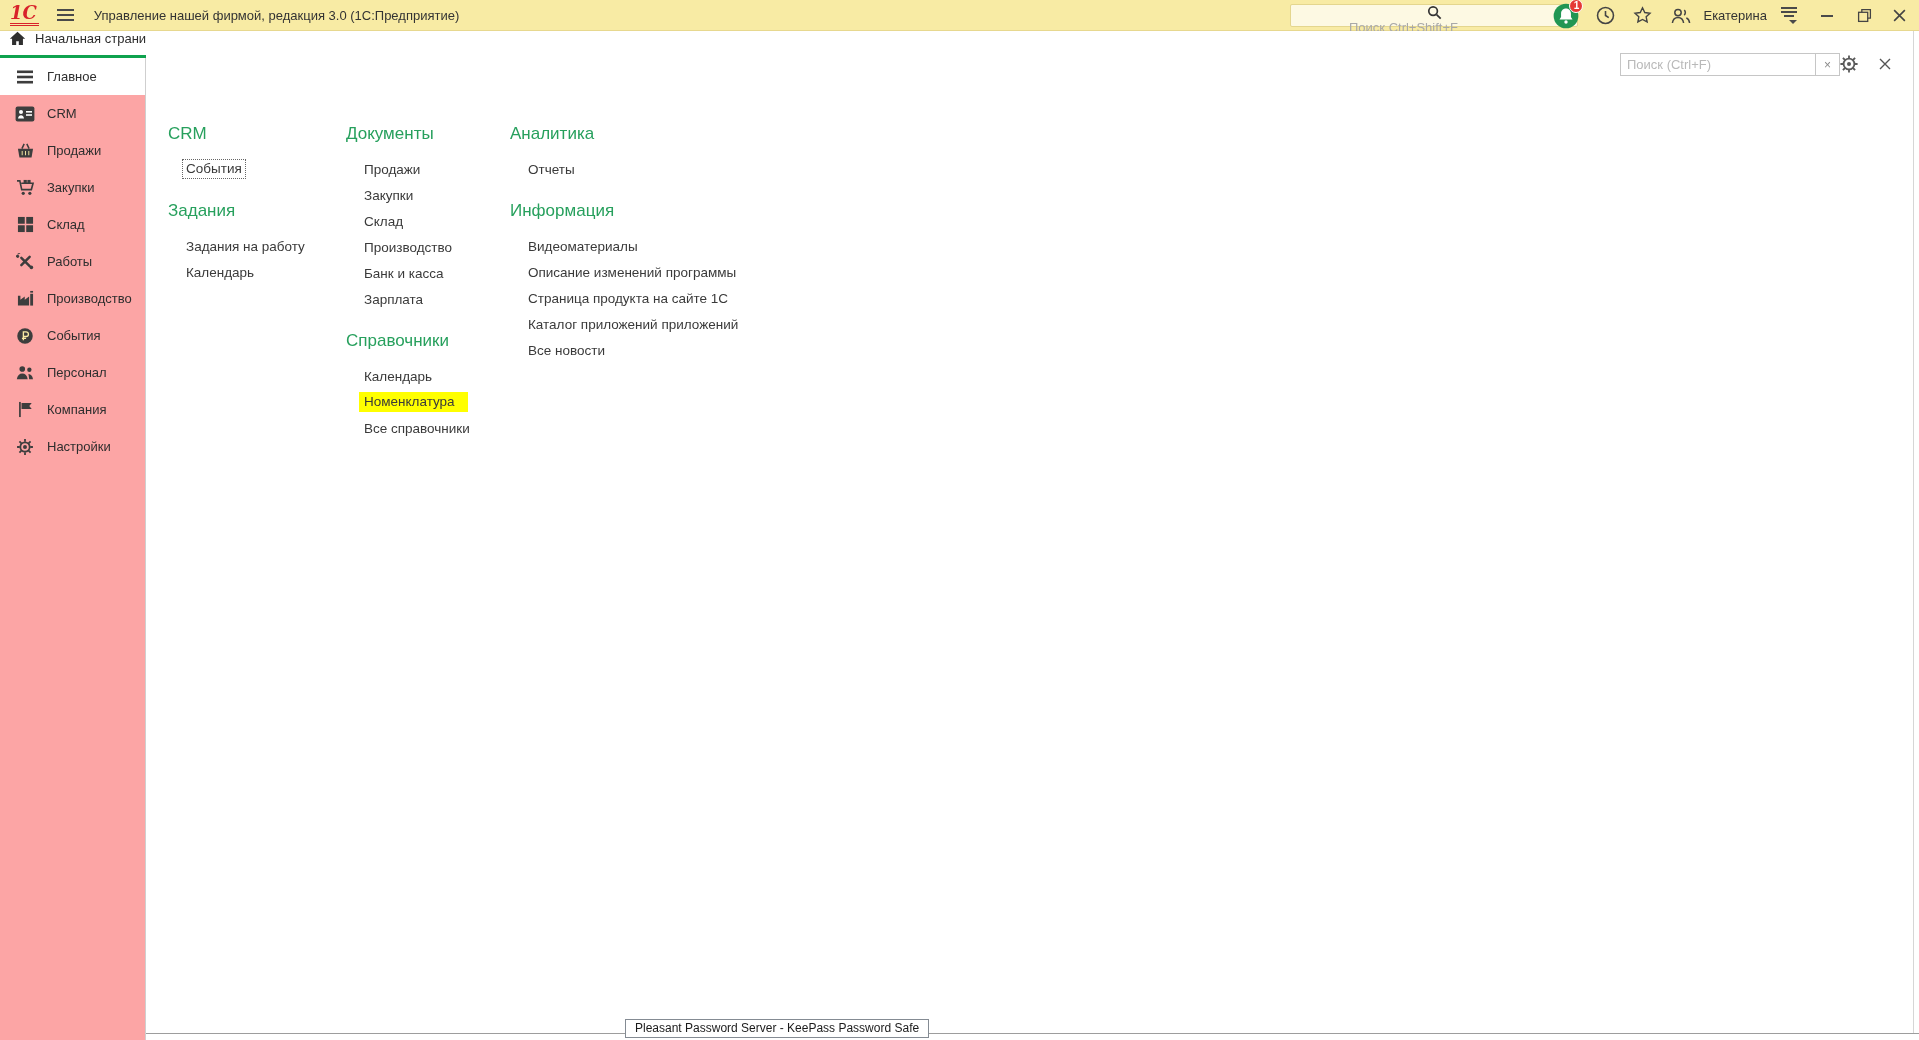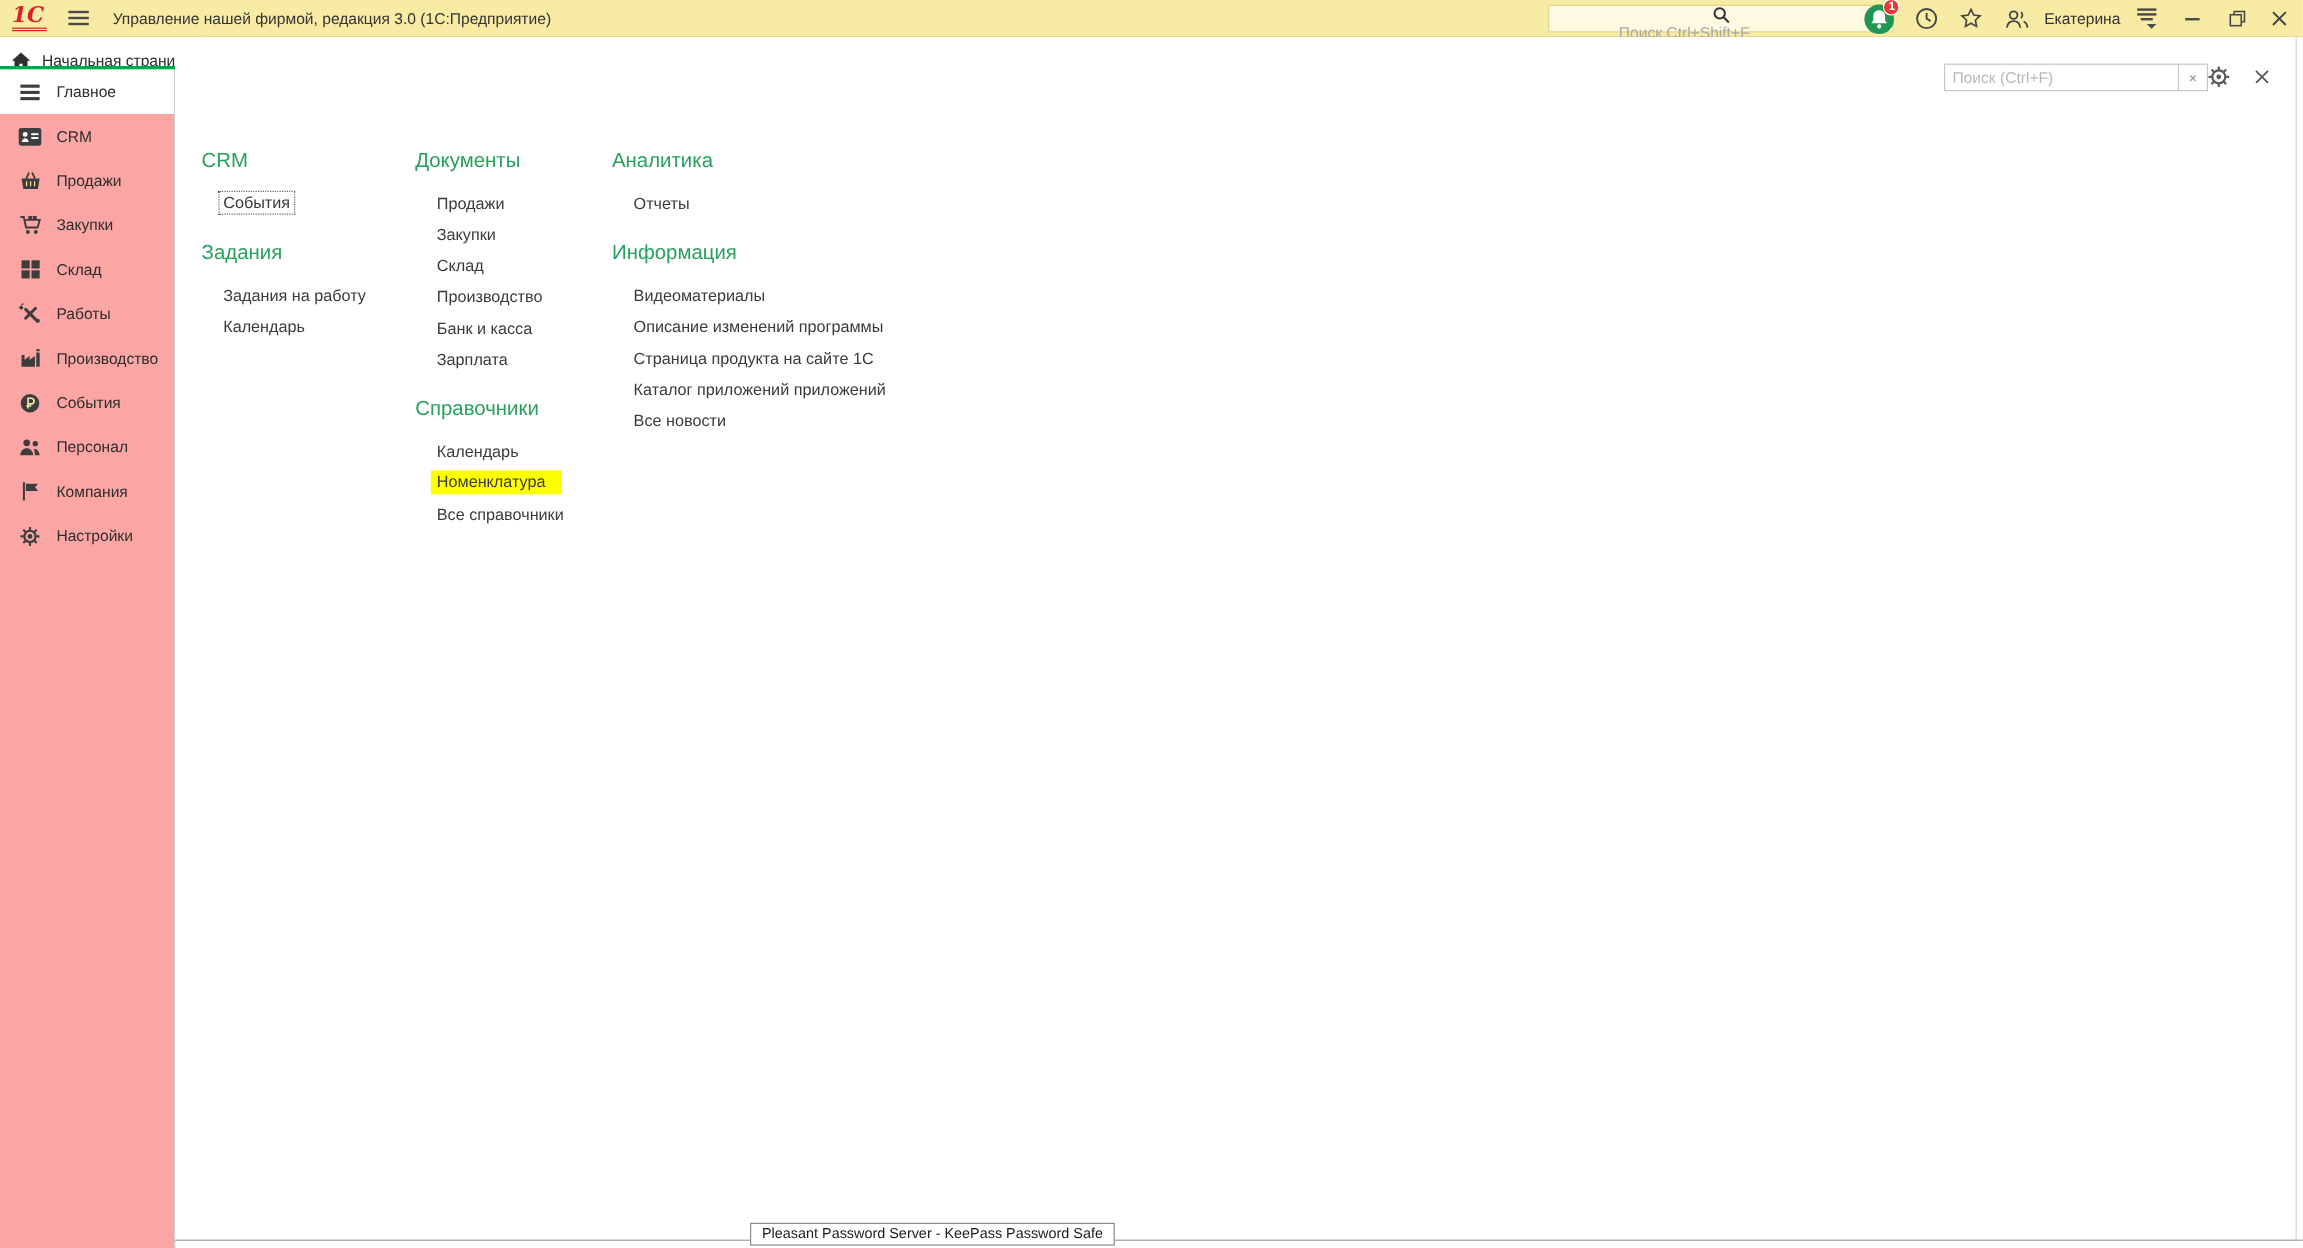--- a/index.html
+++ b/index.html
@@ -37,21 +37,21 @@
   .user-name { font-size:13px; color:#333; margin-right:14px; cursor:pointer; }
   .menu-caret { display:inline-flex; flex-direction:column; align-items:center; gap:2px; margin-right:24px; cursor:pointer; }
   .menu-caret i { display:block; width:16px; height:1.8px; background:#4a4a4a; }
   .menu-caret .caret { width:0; height:0; border-left:4px solid transparent; border-right:4px solid transparent;
                        border-top:4px solid #4a4a4a; background:none; margin-top:1px; align-self:flex-end; }
   .win-min { width:12px; height:2px; background:#4a4a4a; margin-right:24px; cursor:pointer; }
 
   
   .tabbar { position:absolute; left:0; top:31px; width:1919px; height:27px; background:#fff; }
   .tab-active { position:absolute; left:0; top:0; width:170px; height:27px; background:#fff;
-                border-right:1px solid #cfcfcf; display:flex; align-items:flex-end;
+                border-right:1px solid #cfcfcf; display:flex; align-items:flex-start;
                 padding-left:9px; cursor:pointer; overflow:hidden; }
   .tab-label { margin-left:9px; font-size:13px; color:#2d2d2d; white-space:nowrap; }
   .tab-underline { position:absolute; left:0; top:24px; width:146px; height:3px; background:#0ea24e; }
   .tab-sep { position:absolute; left:250px; top:2px; width:1px; height:23px; background:#e4e4e4; }
 
   
   .sidebar { position:absolute; left:0; top:58px; width:146px; height:982px;
              background:#fca5a5; border-right:1px solid #cfcfcf; }
   .sb-item { height:37px; display:flex; align-items:center; padding-left:15px; cursor:pointer; }
   .sb-item.active { background:#fff; }

